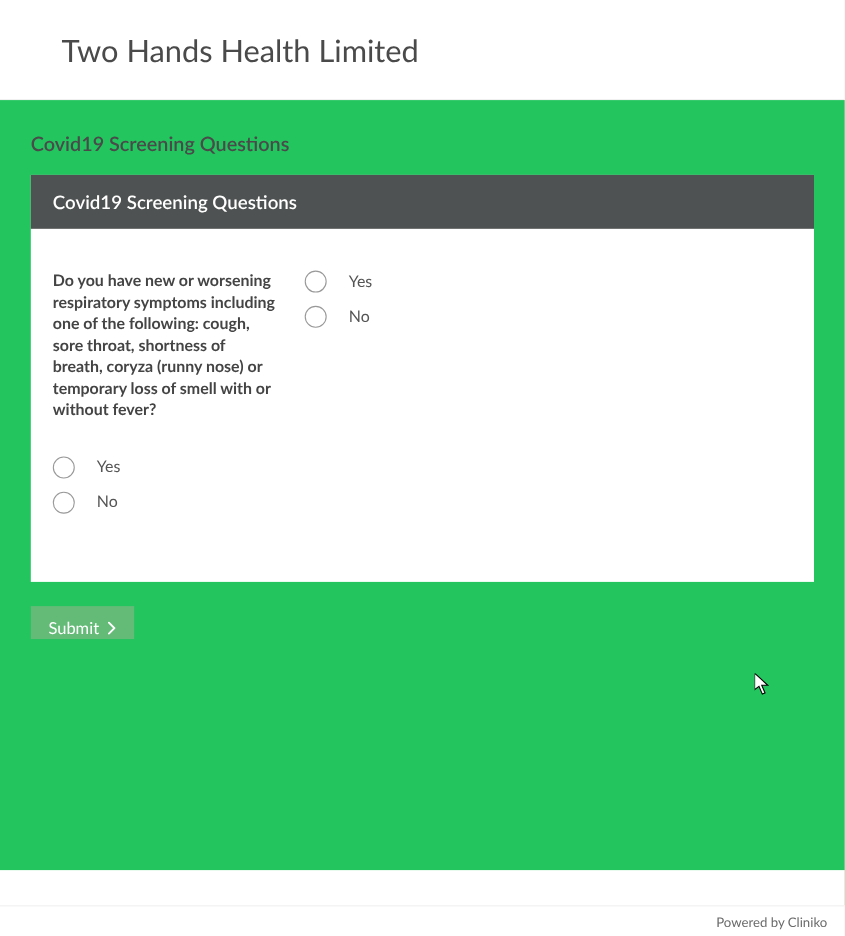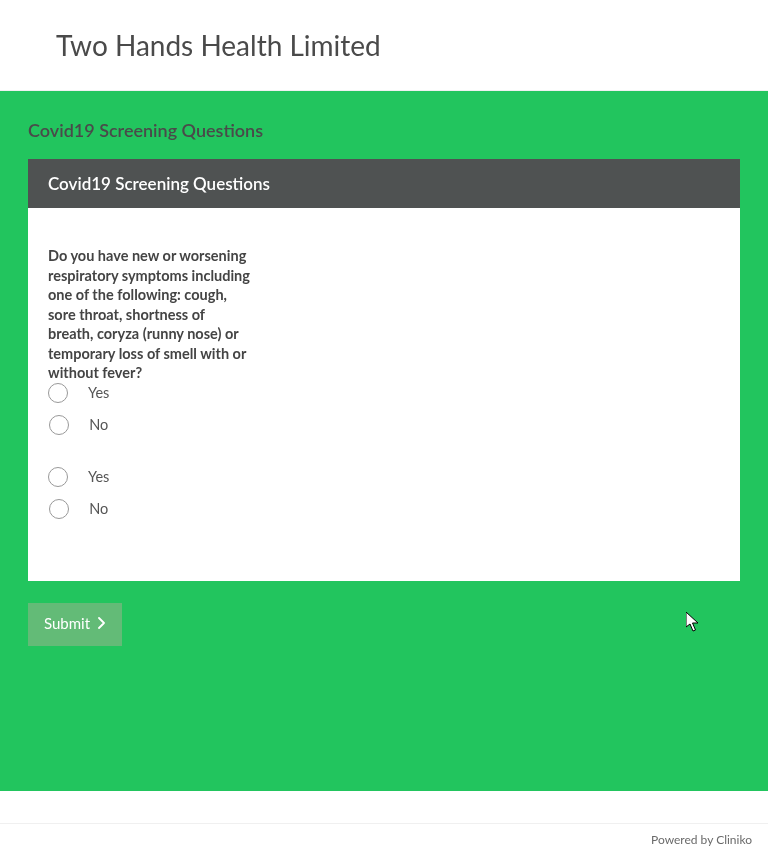--- a/index.html
+++ b/index.html
@@ -51,61 +51,59 @@
     }
     .intro-text {
       color: #555555;
       font-size: 14.5px;
       margin-bottom: 32px;
     }
     .question-row {
       display: flex;
       margin-bottom: 32px;
       align-items: flex-start;
-      flex-direction: column;
     }
     .question-text {
       width: 205px;
       font-size: 14.5px;
       font-weight: 700;
       color: #444444;
       line-height: 1.35;
       margin-right: 24px;
     }
     .options-col {
       display: flex;
       flex-direction: column;
       gap: 12px;
     }
     .option {
       display: flex;
       align-items: center;
       gap: 20px;
-      justify-content: center;
     }
     .radio-circle {
       width: 20px;
       height: 20px;
       border: 1.5px solid #999999;
       border-radius: 50%;
       cursor: pointer;
       background: #ffffff;
     }
     .option-label {
       font-size: 14.5px;
       color: #555555;
     }
     .submit-btn {
       display: inline-flex;
       align-items: center;
       gap: 8px;
       background: #63bb77;
       color: #ffffff;
       border: none;
-      padding: 11px 16px 14px 16px;
+      padding: 11px 16px 1px 16px;
       font-size: 15px;
       cursor: pointer;
       margin-top: 22px;
       font-family: inherit;
     }
     .submit-chevron {
       display: inline-block;
     }
     .submit-chevron svg {
       width: 8px;

